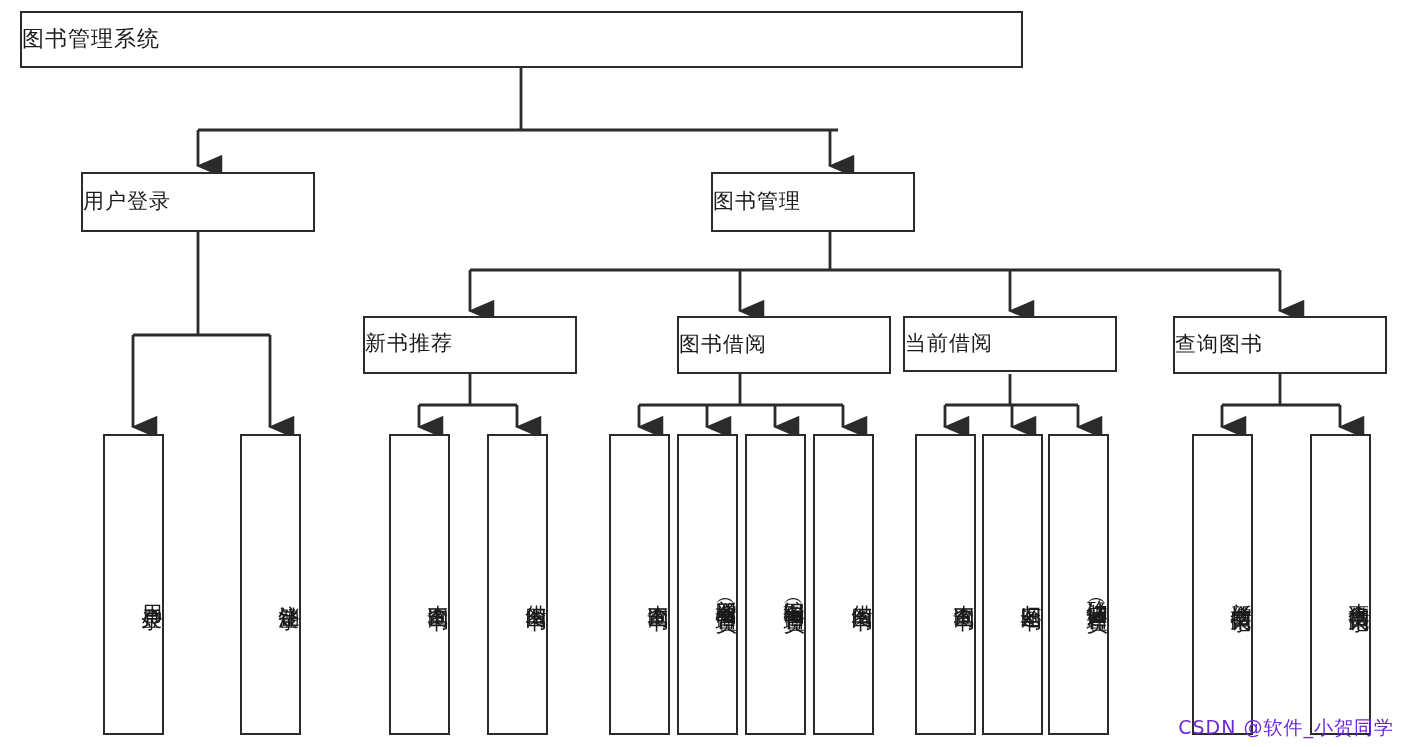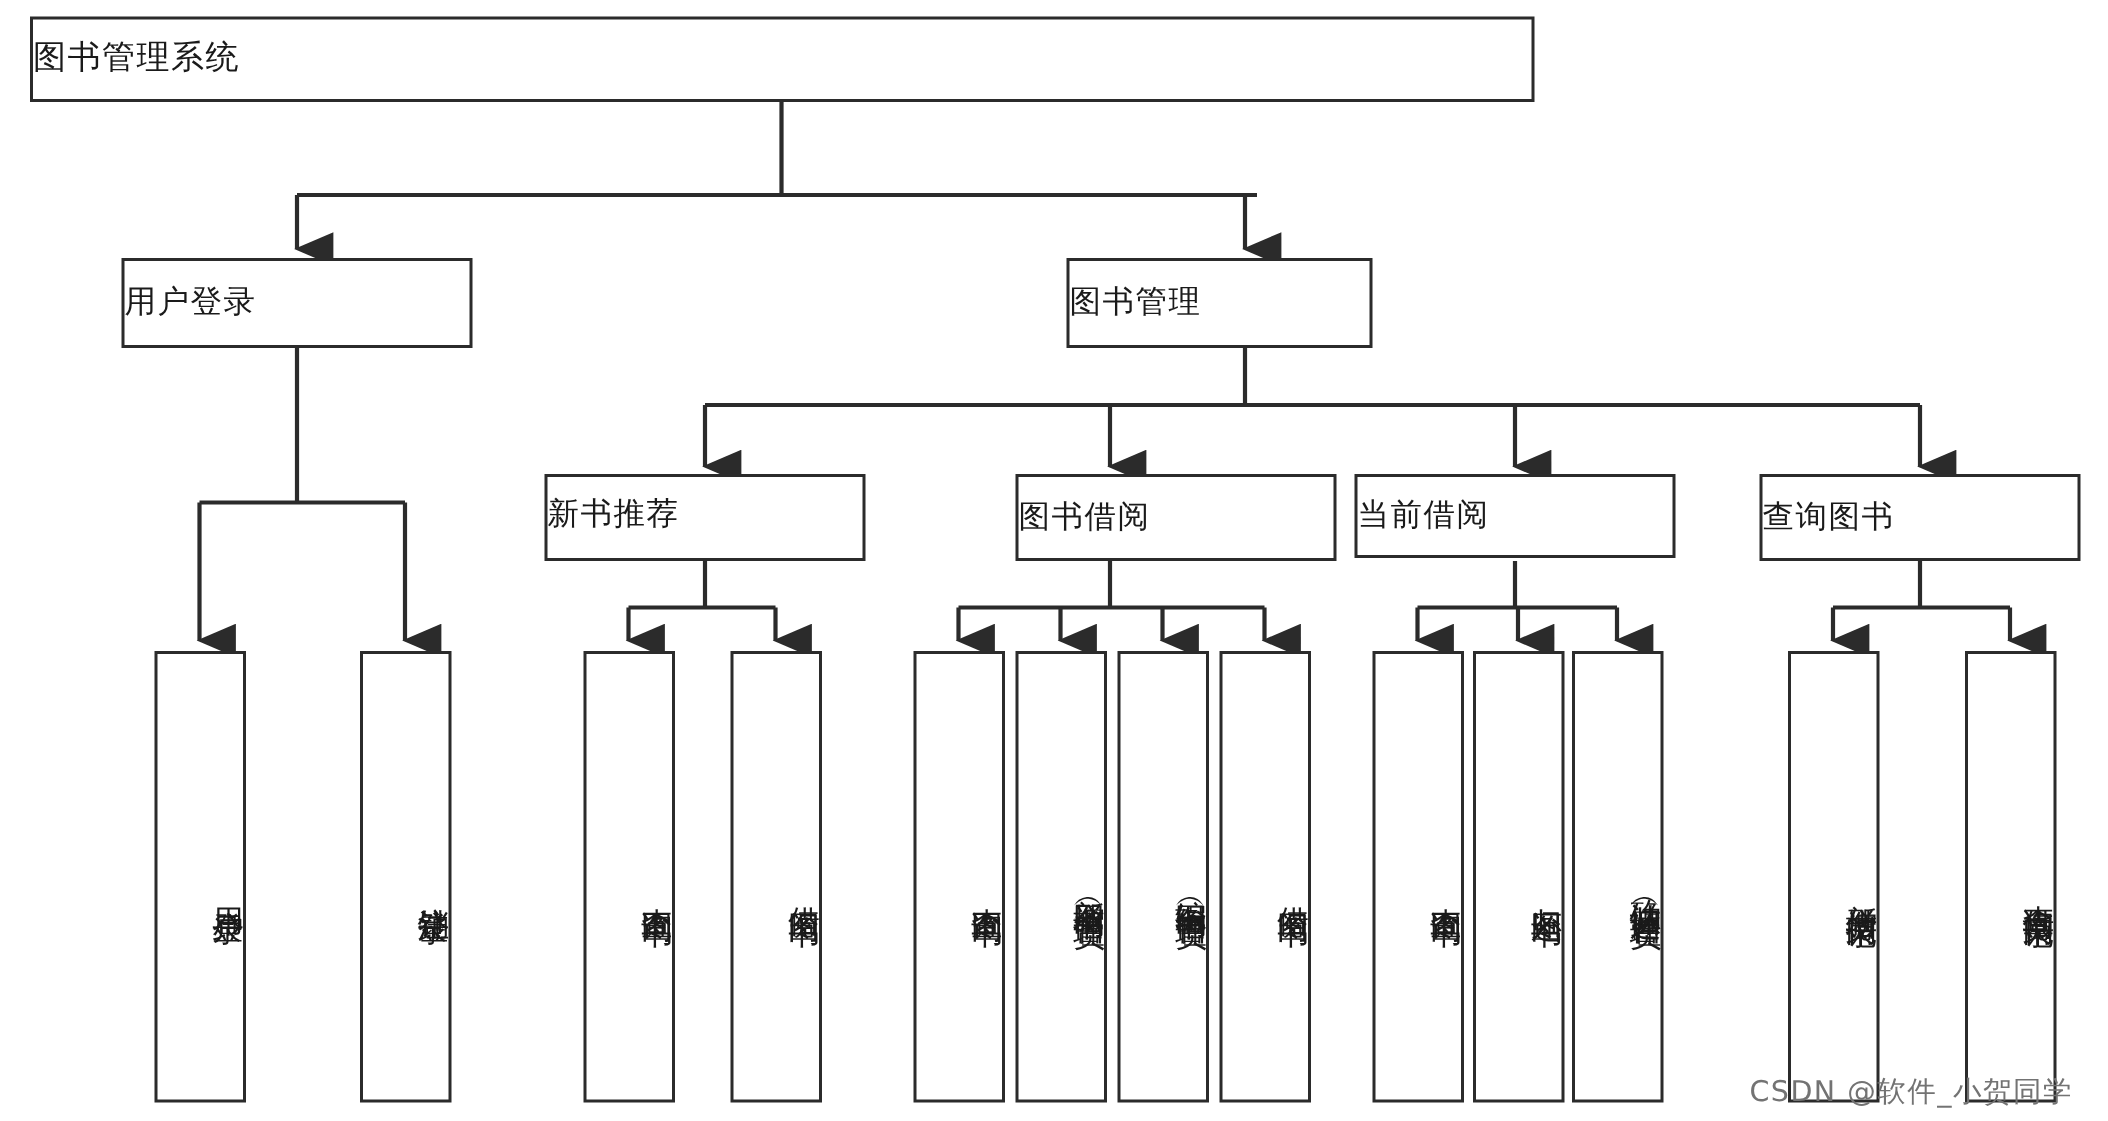--- a/index.html
+++ b/index.html
@@ -53,24 +53,24 @@
   svg.links {
     position: absolute;
     left: 0;
     top: 0;
     width: 1405px;
     height: 747px;
     pointer-events: none;
   }
   .watermark {
     position: absolute;
-    right: 23px;
+    right: 11px;
     bottom: 6px;
     font-size: 19px;
-    color: #737373;
+    color: #6d28d9;
     letter-spacing: 1px;
     white-space: nowrap;
     font-family: "DejaVu Sans", "Liberation Sans", sans-serif;
     margin-top: 36px;
   }
 </style>
 </head>
 <body>
 
 <div id="canvas">

